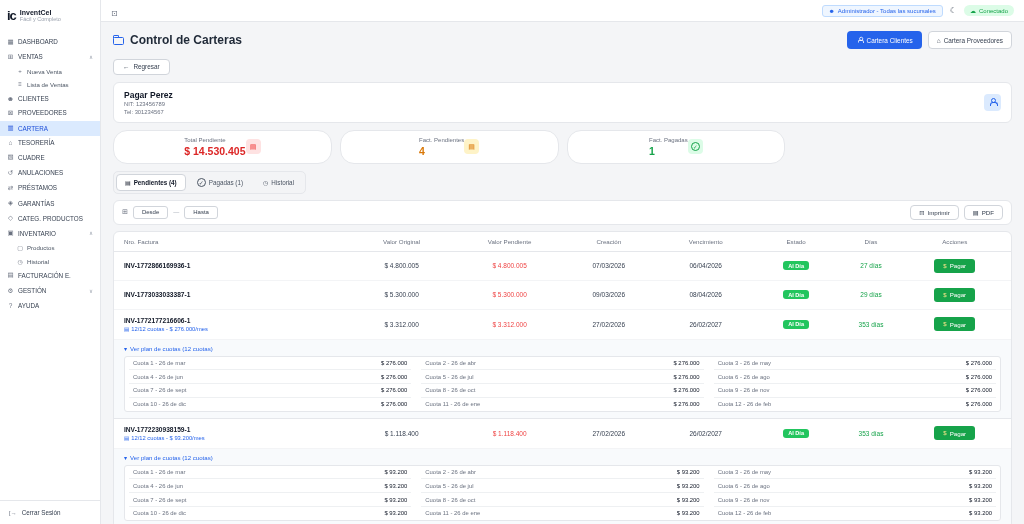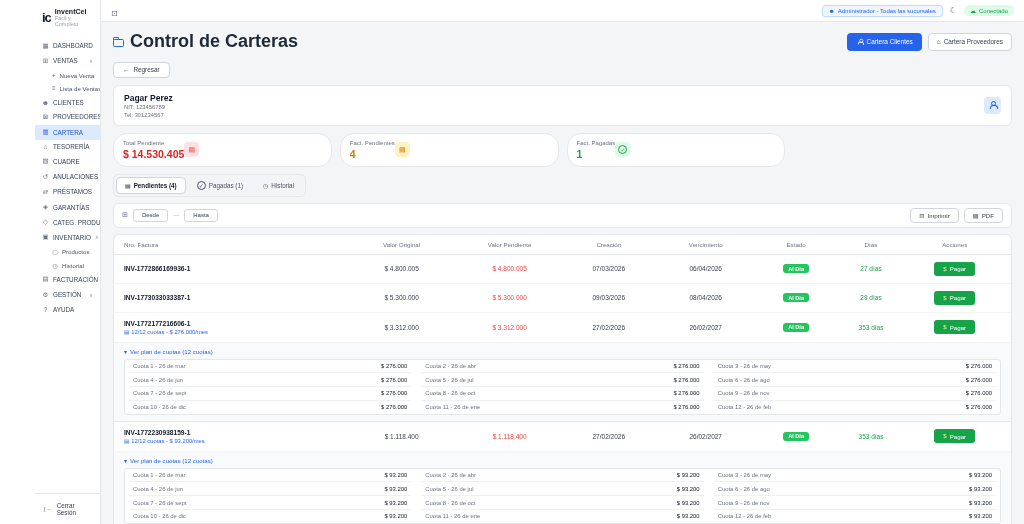--- a/index.html
+++ b/index.html
@@ -1,21 +1,21 @@
 <!DOCTYPE html>
 <html><head>
 <meta charset="utf-8">
 <style>
   * { margin:0; padding:0; box-sizing:border-box; }
   html,body { width:1024px; height:524px; overflow:hidden; }
   body { font-family:"Liberation Sans","DejaVu Sans",sans-serif; background:#f4f5f7; color:#374151; }
   .app { display:flex; width:1024px; height:524px; }
 
   
-  .sidebar { width:101px; background:#fff; border-right:1px solid #e5e7eb; display:flex; flex-direction:column; flex-shrink:0;padding-left:35px; }
+  .sidebar { width:101px; background:#fff; border-right:1px solid #e5e7eb; display:flex; flex-direction:column; flex-shrink:0; }
   .brand { display:flex; align-items:center; gap:4px; padding:8px 7px 9px; }
   .brand-logo { font-weight:bold; font-size:13px; color:#111827; letter-spacing:-1px; }
   .brand-name { font-size:7px; font-weight:bold; color:#111827; }
   .brand-tag { font-size:5.5px; color:#9ca3af; }
   .nav { flex:1; overflow:hidden; padding-top:2px; }
   .nav-item { display:flex; align-items:center; gap:4px; padding:3.6px 7px; font-size:6.3px; color:#374151; cursor:pointer; white-space:nowrap; }
   .nav-item .glyph { width:7px; text-align:center; color:#6b7280; font-size:6.5px; flex-shrink:0; }
   .nav-item.active { background:#dbeafe; color:#1d4ed8; }
   .nav-item.active .glyph { color:#1d4ed8; }
   .chev { margin-left:auto; color:#9ca3af; font-size:5.5px; }
@@ -28,21 +28,21 @@
   .main { flex:1; display:flex; flex-direction:column; min-width:0; }
   .topbar { height:22px; background:#fff; border-bottom:1px solid #e5e7eb; display:flex; align-items:center; justify-content:space-between; padding:0 10px; flex-shrink:0; }
   .topbar-left .glyph { font-size:8px; color:#6b7280; cursor:pointer; }
   .topbar-right { display:flex; align-items:center; gap:7px; }
   .pill-admin { background:#eff6ff; border:1px solid #bfdbfe; color:#2563eb; font-size:6px; border-radius:3px; padding:2px 6px; display:flex; align-items:center; gap:3px; cursor:pointer; }
   .moon { font-size:8px; color:#4b5563; cursor:pointer; }
   .pill-conn { background:#dcfce7; color:#16a34a; font-size:6px; border-radius:8px; padding:2px 6px; display:flex; align-items:center; gap:3px; }
 
   .content { flex:1; padding:9px 12px 6px; overflow:hidden; }
   .title-row { display:flex; justify-content:space-between; align-items:center; }
-  .page-title { display:flex; align-items:center; gap:6px; font-size:18px; font-weight:bold; color:#1f2937;text-align:right; }
+  .page-title { display:flex; align-items:center; gap:6px; font-size:12px; font-weight:bold; color:#1f2937;text-align:right; }
   .folder-ico { width:11px; height:8px; border:1.3px solid #2563eb; border-radius:1.5px; position:relative; margin-top:2px; }
   .folder-ico::before { content:""; position:absolute; top:-3px; left:-1.3px; width:4px; height:2px; border:1.3px solid #2563eb; border-bottom:none; border-radius:1.5px 1.5px 0 0; }
   .hdr-btns { display:flex; gap:6px; }
   .btn { display:flex; align-items:center; gap:3px; font-size:6.4px; border-radius:4px; padding:4px 8px; cursor:pointer; border:1px solid transparent; background:none; font-family:inherit; }
   .btn-primary { background:#2563eb; color:#fff; }
   .btn-light { background:#fff; color:#374151; border-color:#d1d5db; }
   .btn .glyph { font-size:6.5px; }
 
   .back-row { margin-top:6px; }
   .back-btn { display:inline-flex; align-items:center; gap:4px; background:#fff; border:1px solid #d1d5db; border-radius:4px; font-size:6.4px; color:#374151; padding:3.5px 9px; cursor:pointer; font-family:inherit; }
@@ -50,21 +50,21 @@
   .client-card { margin-top:7px; background:#fff; border:1px solid #e5e7eb; border-radius:6px; padding:7px 10px; display:flex; justify-content:space-between; align-items:center; }
   .client-name { font-size:8.5px; font-weight:bold; color:#111827; }
   .client-sub { font-size:5.8px; color:#6b7280; margin-top:1.5px; }
   .avatar-box { width:17px; height:17px; background:#dbeafe; border-radius:4px; display:flex; align-items:center; justify-content:center; color:#2563eb; cursor:pointer; }
   .person-ico { position:relative; width:8px; height:8px; display:inline-block; }
   .person-ico::before { content:""; position:absolute; top:0; left:2.5px; width:3px; height:3px; border:1px solid currentColor; border-radius:50%; }
   .person-ico::after { content:""; position:absolute; bottom:0; left:1px; width:6px; height:3px; border:1px solid currentColor; border-bottom:none; border-radius:3px 3px 0 0; }
   .person-ico.small { transform:scale(0.8); }
 
   .cards-row { margin-top:7px; display:grid; grid-template-columns:repeat(4,1fr); gap:8px; }
-  .scard { background:#fff; border:1px solid #e5e7eb; border-radius:14px; padding:6px 9px; display:flex; justify-content:flex-start; align-items:center; }
+  .scard { background:#fff; border:1px solid #e5e7eb; border-radius:14px; padding:6px 9px; display:flex; justify-content:center; align-items:center; }
   .scard-label { font-size:6px; color:#6b7280; }
   .scard-value { font-size:10.5px; font-weight:bold; margin-top:2px; }
   .scard-ico { width:15px; height:15px; border-radius:4px; display:flex; align-items:center; justify-content:center; font-size:7px; }
   .ring { border:1px solid currentColor; border-radius:50%; width:9px; height:9px; display:flex; align-items:center; justify-content:center; font-size:5.5px; }
 
   .tabs-row { margin-top:7px; }
   .tabs { display:inline-flex; gap:2px; background:#f3f4f6; border:1px solid #e5e7eb; border-radius:5px; padding:2px; }
   .tab { display:flex; align-items:center; gap:3px; font-size:6.3px; color:#4b5563; padding:3px 8px; border-radius:4px; cursor:pointer; border:1px solid transparent; }
   .tab.active { background:#fff; border-color:#d1d5db; color:#111827; font-weight:bold; }
   .tab .glyph { font-size:6px; }

